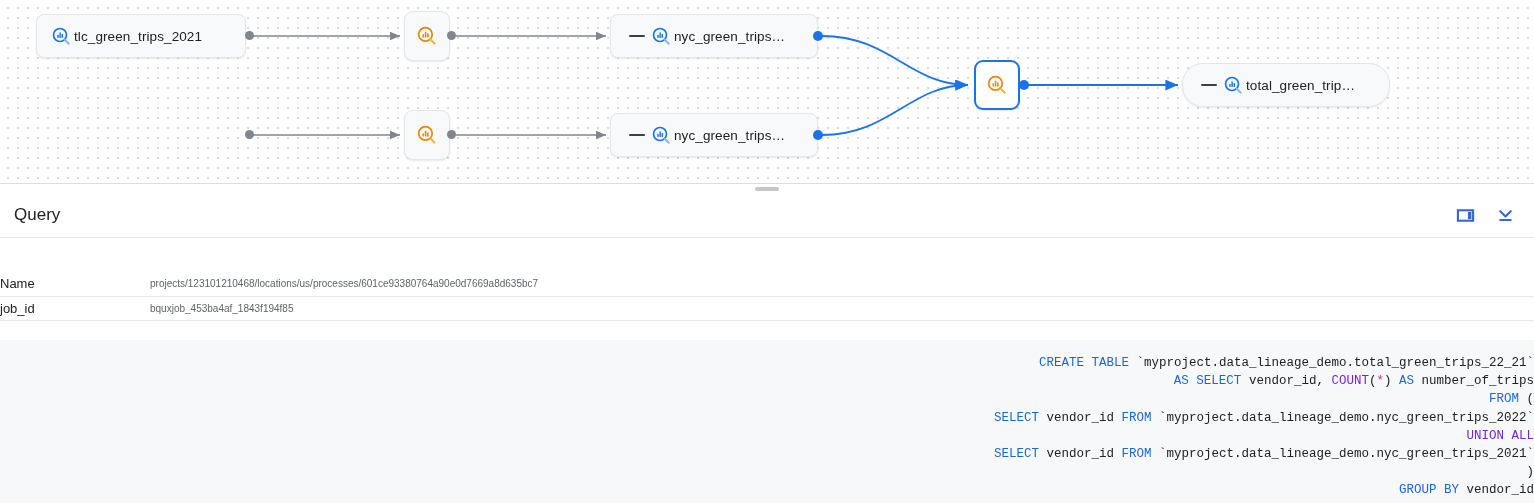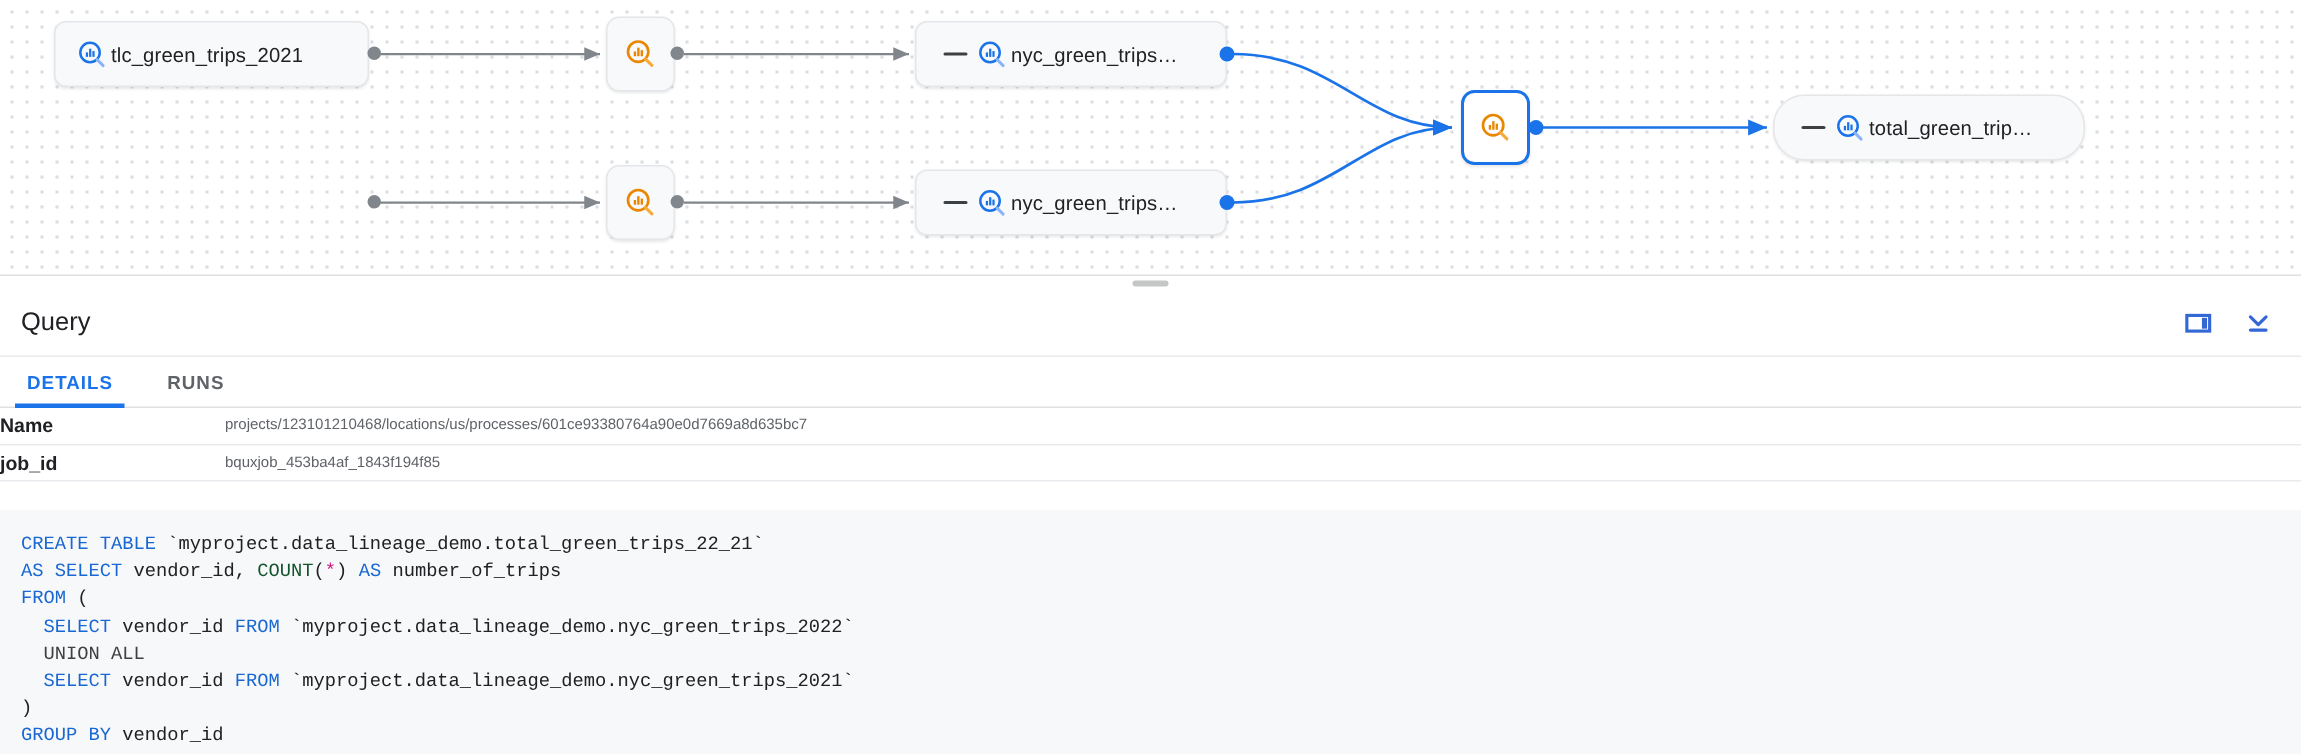--- a/index.html
+++ b/index.html
@@ -104,38 +104,39 @@
   }
 
   .detail-table {
     position: absolute; left: 0; top: 272px; width: 1534px;
     border-collapse: collapse; background: #fff;
   }
   .detail-table tr { border-bottom: 1px solid #e8eaed; }
   .detail-table td { height: 24px; padding: 0; vertical-align: middle; }
   .dkey {
     width: 150px; padding-left: 4px;
-    font-size: 13px; color: #202124; font-weight: 700;
+    font-size: 13px; color: #202124; font-weight: 400;
   }
   .dval { font-size: 10px; color: #5f6368; }
 
   
   .sql {
     position: absolute; left: 0; top: 340px; width: 1534px; height: 163px;
     background: #f7f8f9;
     padding: 14px 0 0 14px;
     font-family: "Liberation Mono", monospace;
     font-size: 12.5px; line-height: 18.2px;
     white-space: pre; overflow: hidden;
     color: #202124;
+    text-align: right;
   }
   .kw  { color: #1967d2; }
-  .fn  { color: #14532d; }
+  .fn  { color: #6d28d9; }
   .op  { color: #d01884; }
-  .dim { color: #404040; }
+  .dim { color: #6d28d9; }
 </style>
 </head>
 <body>
 
 <div id="app">
 
   <div class="graph">
 
     <svg class="graph-svg">
       <defs>
@@ -260,24 +261,20 @@
       </span>
       <span class="act">
         <svg width="19" height="19" viewBox="0 0 20 20">
           <path d="M4.5 5.5 L10 11 L15.5 5.5" fill="none" stroke="#3367d6" stroke-width="2.2" stroke-linecap="round" stroke-linejoin="round"></path>
           <line x1="4.5" y1="14.8" x2="15.5" y2="14.8" stroke="#3367d6" stroke-width="2.2" stroke-linecap="round"></line>
         </svg>
       </span>
     </div>
   </div>
 
-  <div class="tabs">
-    <button class="tab active">DETAILS</button>
-    <button class="tab">RUNS</button>
-  </div>
 
   <table class="detail-table">
     <tbody>
       <tr>
         <td class="dkey">Name</td>
         <td class="dval">projects/123101210468/locations/us/processes/601ce93380764a90e0d7669a8d635bc7</td>
       </tr>
       <tr>
         <td class="dkey">job_id</td>
         <td class="dval">bquxjob_453ba4af_1843f194f85</td>

